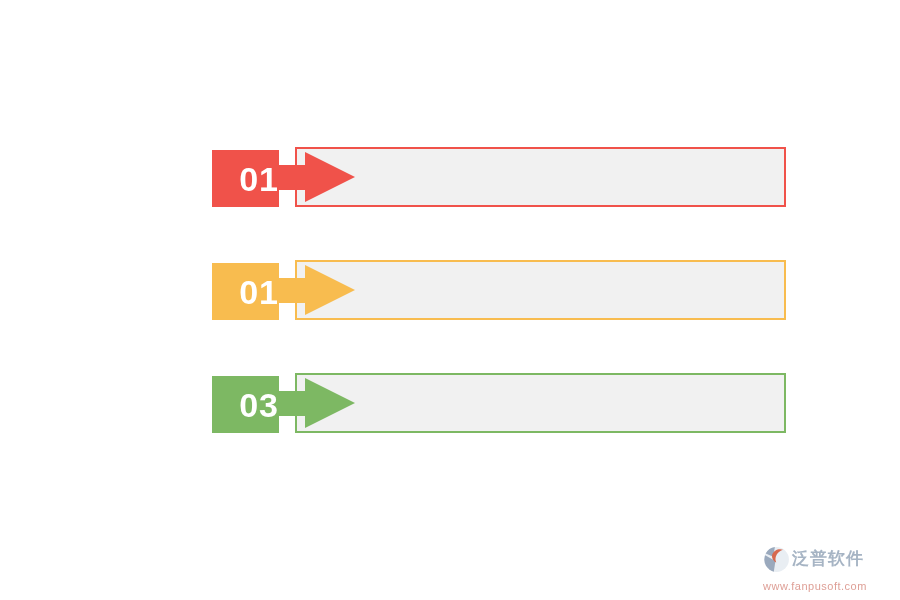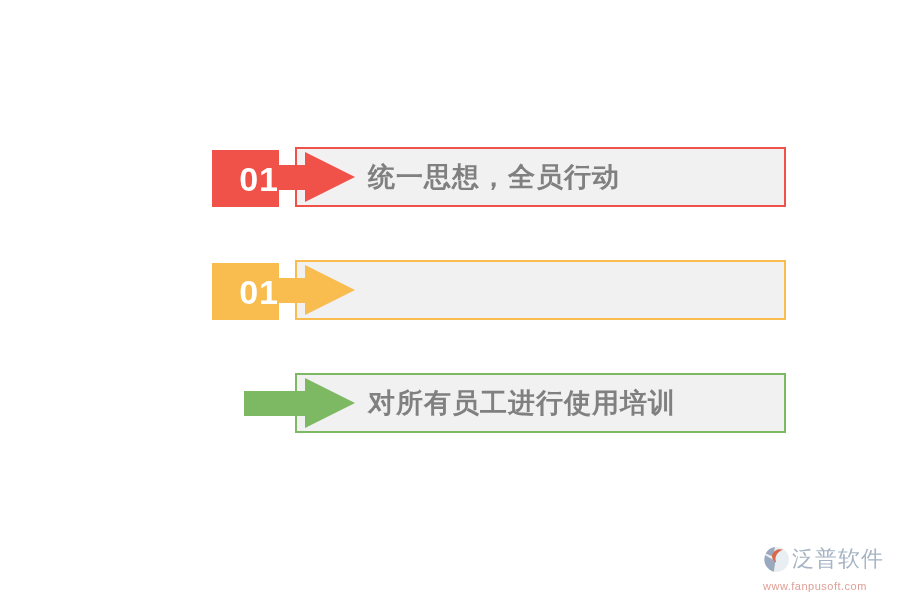--- a/index.html
+++ b/index.html
@@ -96,22 +96,22 @@
     display: flex;
     align-items: center;
     gap: 2px;
   }
   .logo-icon {
     width: 27px;
     height: 27px;
     flex: 0 0 auto;
   }
   .logo-title {
-    font-size: 22px;
-    font-weight: normal;
+    font-size: 17px;
+    font-weight: bold;
     letter-spacing: 1px;
     color: var(--title-color, #A6B4C4);
     white-space: nowrap;
     line-height: 1.1;
   }
   .logo-url {
     margin-top: 7px;
     font-size: 11px;
     font-weight: normal;
     color: var(--url-color, #DE9F96);
@@ -126,41 +126,42 @@
 
   <div class="step step-1" style="--accent: #F0524A;">
     <div class="box"></div>
     <svg class="arrow" viewBox="0 0 120 60" xmlns="http://www.w3.org/2000/svg" aria-hidden="true">
       <rect x="6" y="18" width="63" height="25" fill="currentColor"></rect>
       <polygon points="67,5 117,30 67,55" fill="currentColor"></polygon>
     </svg>
     <div class="badge">
       <span>01</span>
     </div>
-    <div class="label">统一思想，全员行动</div>
   </div>
 
   <div class="step step-2" style="--accent: #F8BC4F;">
     <div class="box"></div>
     <svg class="arrow" viewBox="0 0 120 60" xmlns="http://www.w3.org/2000/svg" aria-hidden="true">
       <rect x="6" y="18" width="63" height="25" fill="currentColor"></rect>
       <polygon points="67,5 117,30 67,55" fill="currentColor"></polygon>
     </svg>
     <div class="badge">
       <span>01</span>
     </div>
   </div>
 
   <div class="step step-3" style="--accent: #7DB863;">
     <div class="box"></div>
     <svg class="arrow" viewBox="0 0 120 60" xmlns="http://www.w3.org/2000/svg" aria-hidden="true">
       <rect x="6" y="18" width="63" height="25" fill="currentColor"></rect>
       <polygon points="67,5 117,30 67,55" fill="currentColor"></polygon>
     </svg>
-    <div class="label">对所有员工进行使用培训</div>
+    <div class="badge">
+      <span>03</span>
+    </div>
   </div>
 
   <div class="logo" style="--title-color: #A6B4C4; --url-color: #DE9F96; --icon-gray: #9AA9BD; --icon-orange: #D7694F;">
     <div class="logo-top">
       <svg class="logo-icon" viewBox="0 0 100 100" xmlns="http://www.w3.org/2000/svg" aria-hidden="true">
         <circle cx="50" cy="50" r="46" fill="#E9EEF3"></circle>
         <path d="M44 4 A46 46 0 0 0 10 28 L38 40 Z" style="fill:var(--icon-gray,#9AA9BD)"></path>
         <path d="M8 34 A46 46 0 0 0 40 95 L46 56 Z" style="fill:var(--icon-gray,#9AA9BD)"></path>
         <path d="M34 32 C40 16 58 8 74 14 C62 18 52 26 48 38 C45 47 46 54 49 61 C39 56 31 44 34 32 Z" style="fill:var(--icon-orange,#D7694F)"></path>
       </svg>

